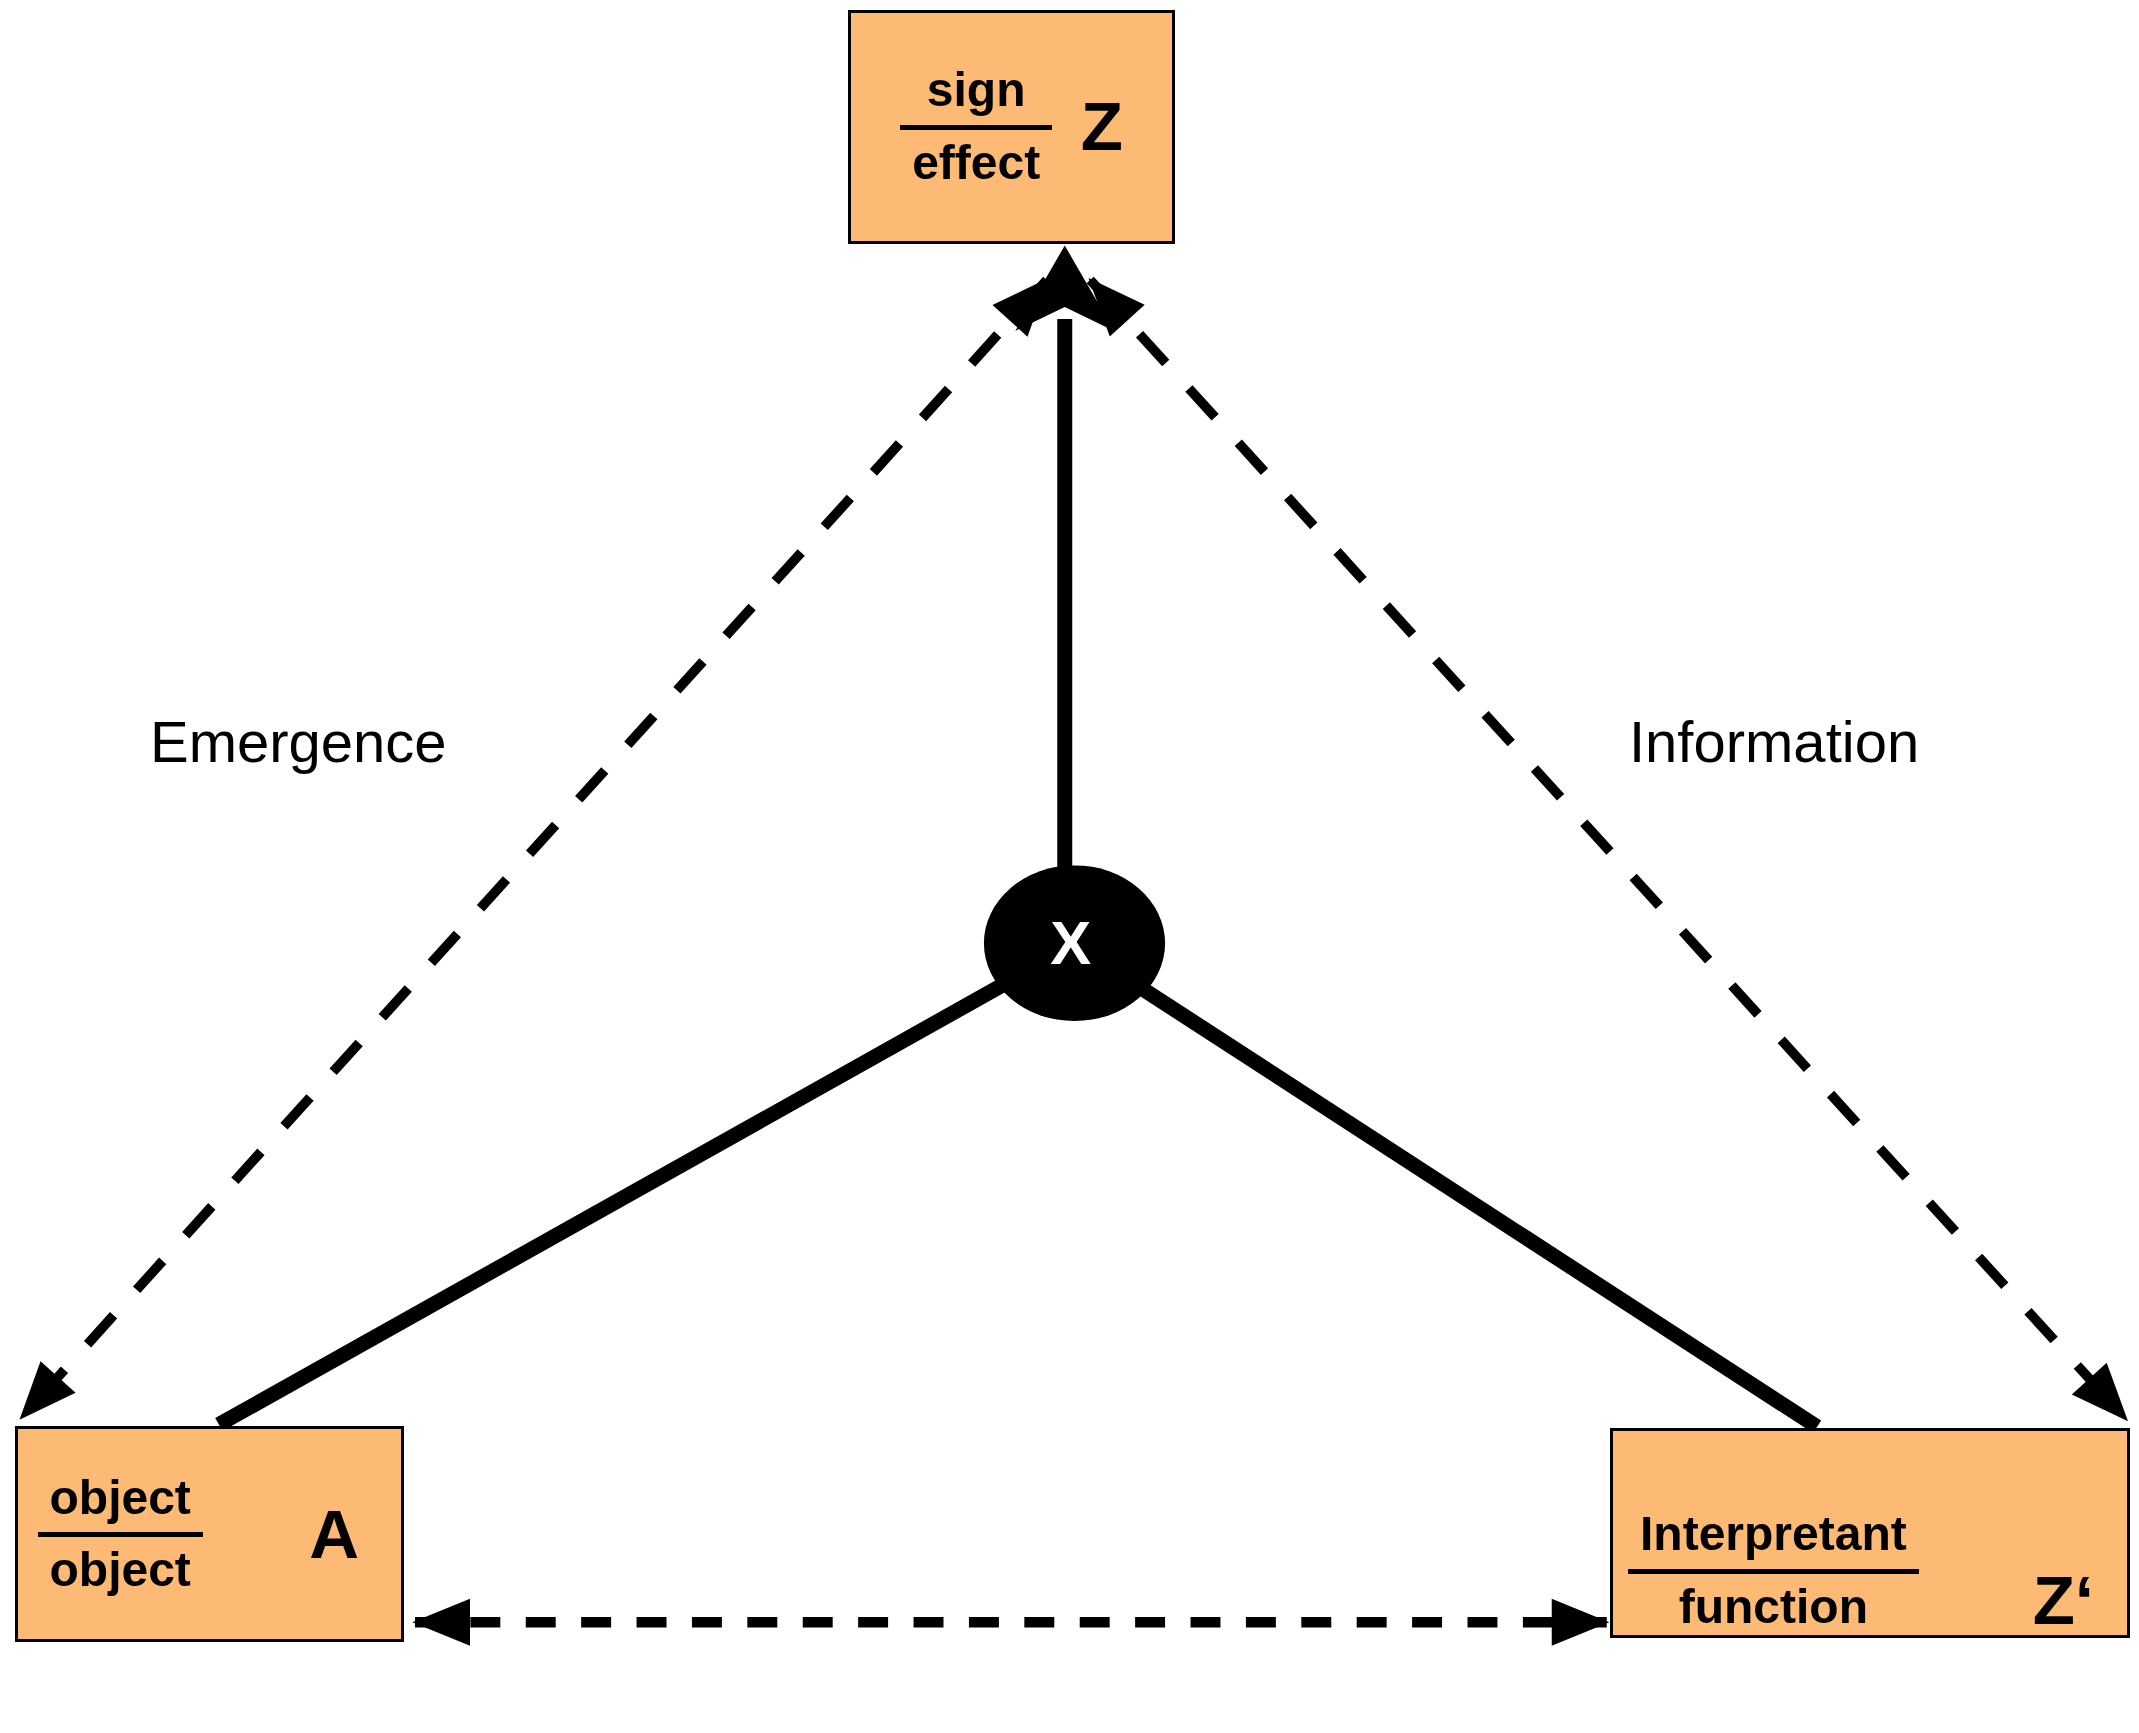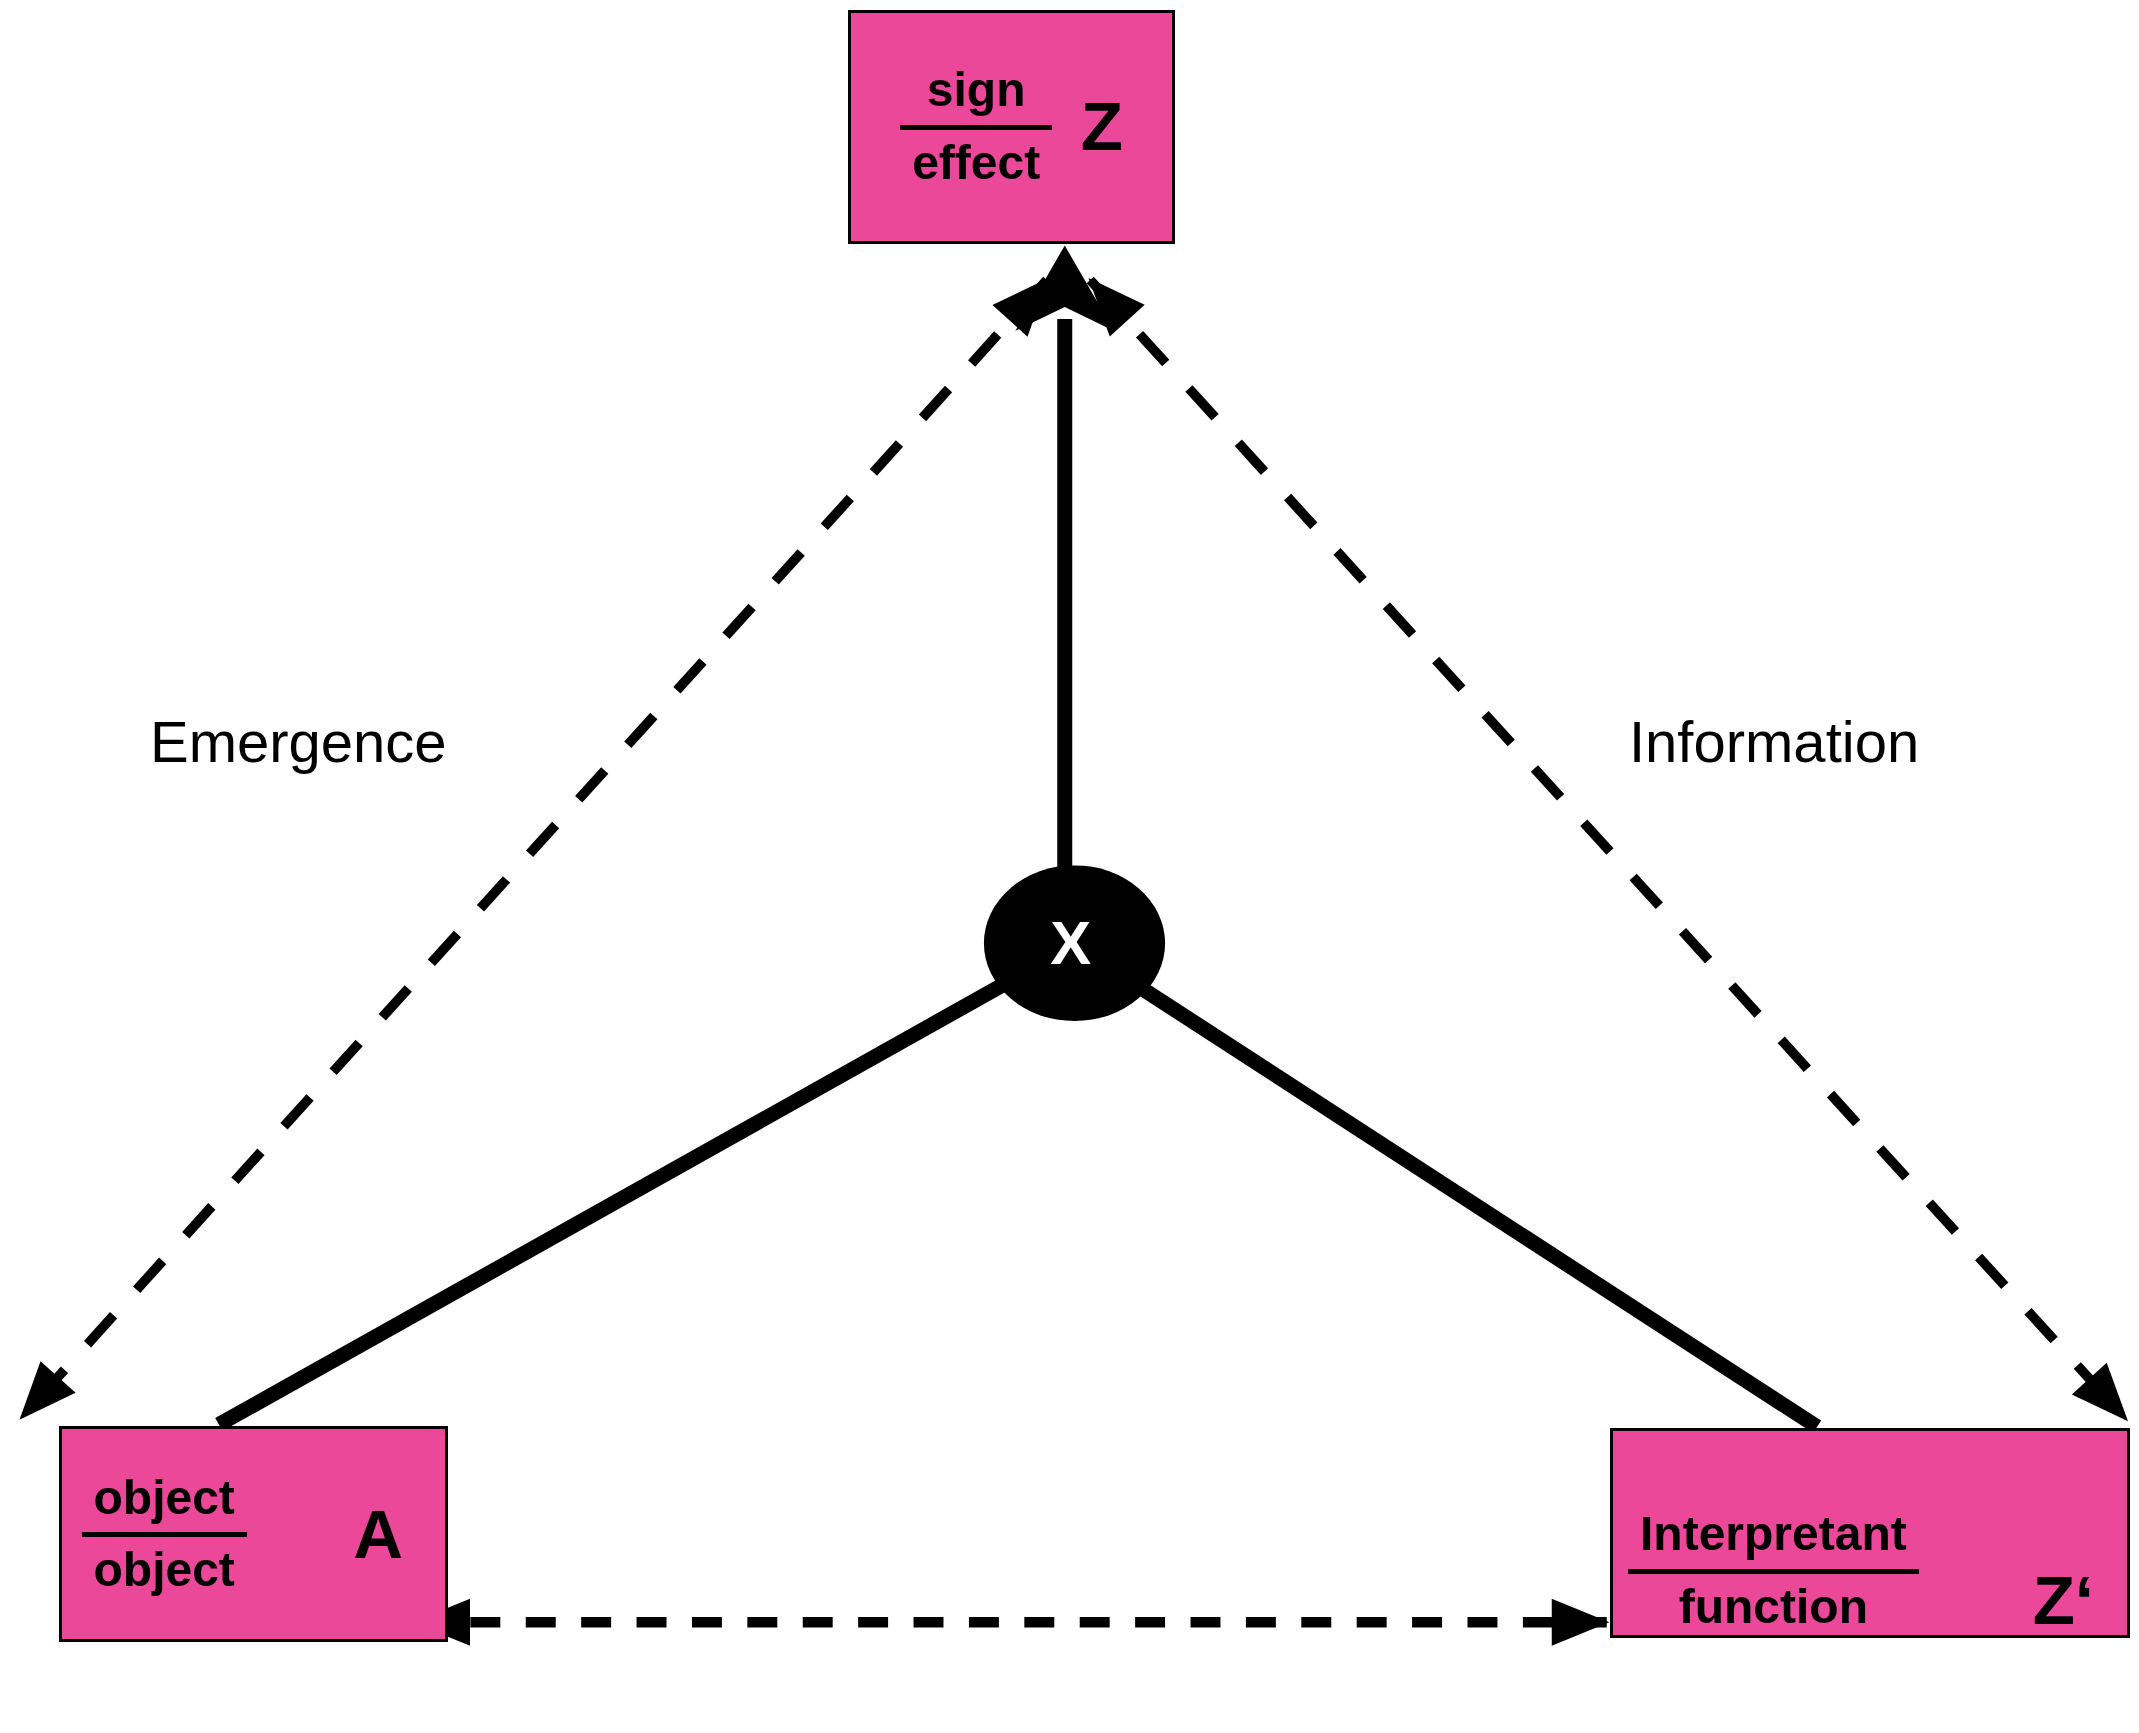--- a/index.html
+++ b/index.html
@@ -19,27 +19,27 @@
   svg.wires {
     position: absolute;
     left: 0; top: 0;
     width: 2140px;
     height: 1733px;
   }
   .box {
     position: absolute;
     box-sizing: border-box;
     border: 3.7px solid #000000;
-    background: #ec4899;
+    background: #fdba74;
     display: flex;
     align-items: center;
     font-weight: bold;
   }
   .top-box    { left: 848px; top: 9.7px;   width: 327px; height: 234px; justify-content: center; gap: 28.5px; }
-  .left-box   { left: 15px;   top: 1426px; width: 389px; height: 216px; justify-content: space-between; padding: 0 42px 0 19.5px; margin-left: 44px; }
+  .left-box   { left: 15px;   top: 1426px; width: 389px; height: 216px; justify-content: space-between; padding: 0 42px 0 19.5px; }
   .right-box  { left: 1610px; top: 1428px; width: 520px; height: 210px; justify-content: space-between; padding: 0 33px 0 15px; align-items: flex-end; }
   .fraction {
     display: inline-block;
     text-align: center;
     font-size: 48px;
     line-height: 1.0;
     font-weight: bold;
   }
   .fraction .num {
     display: block;

